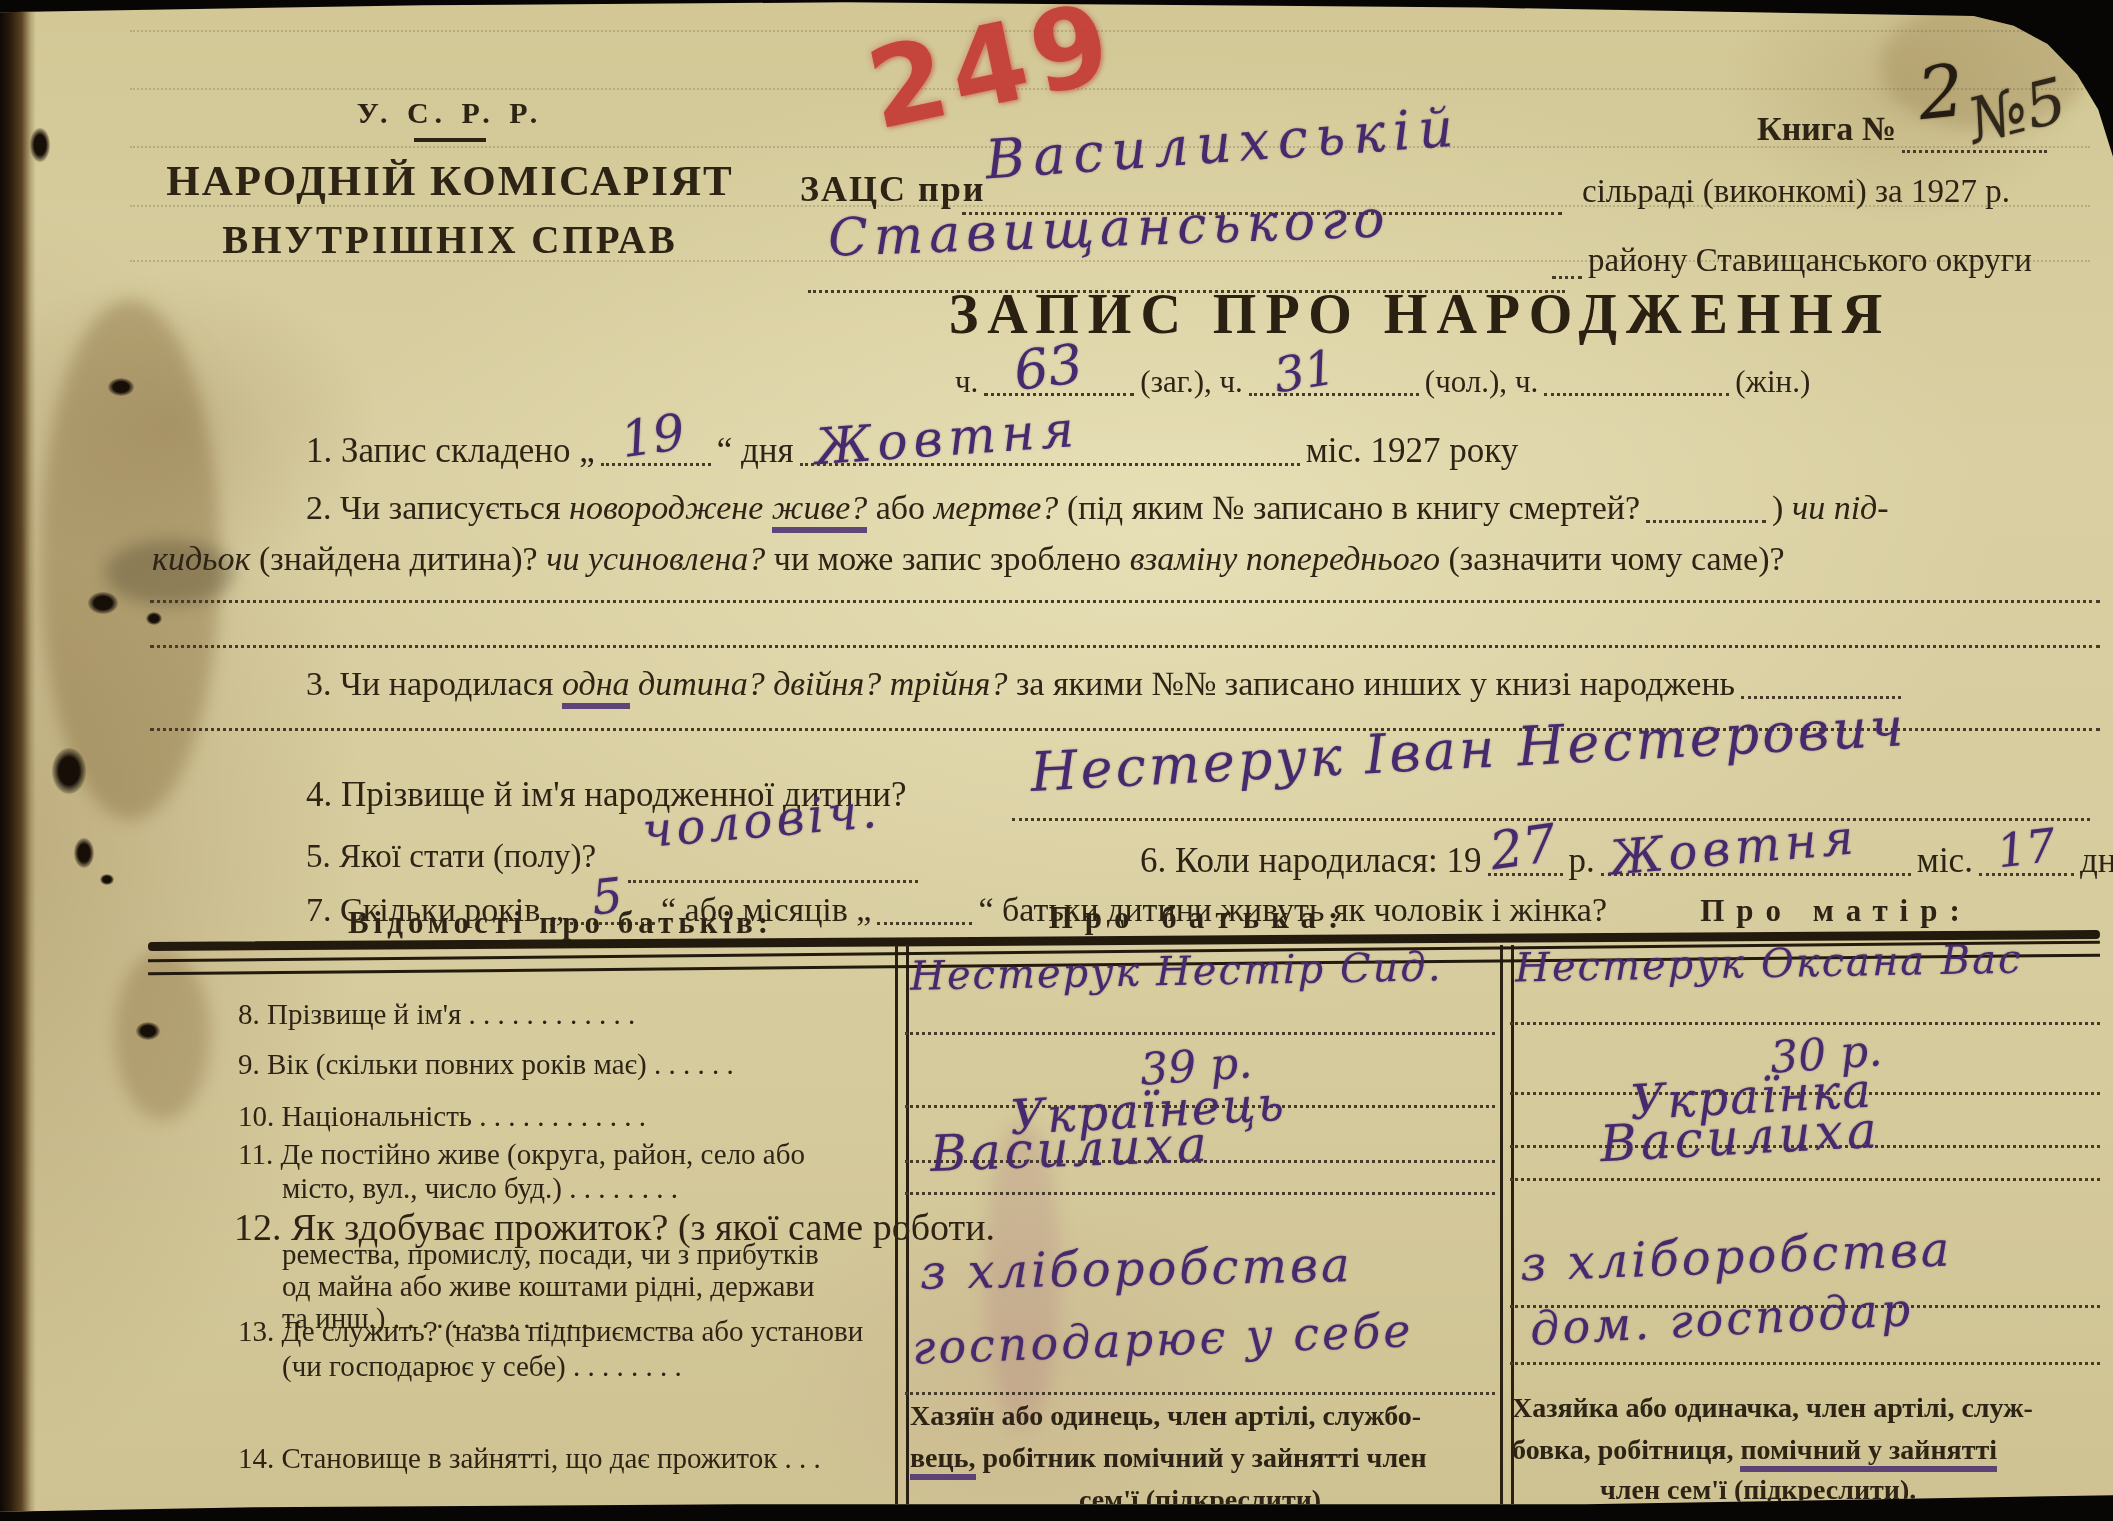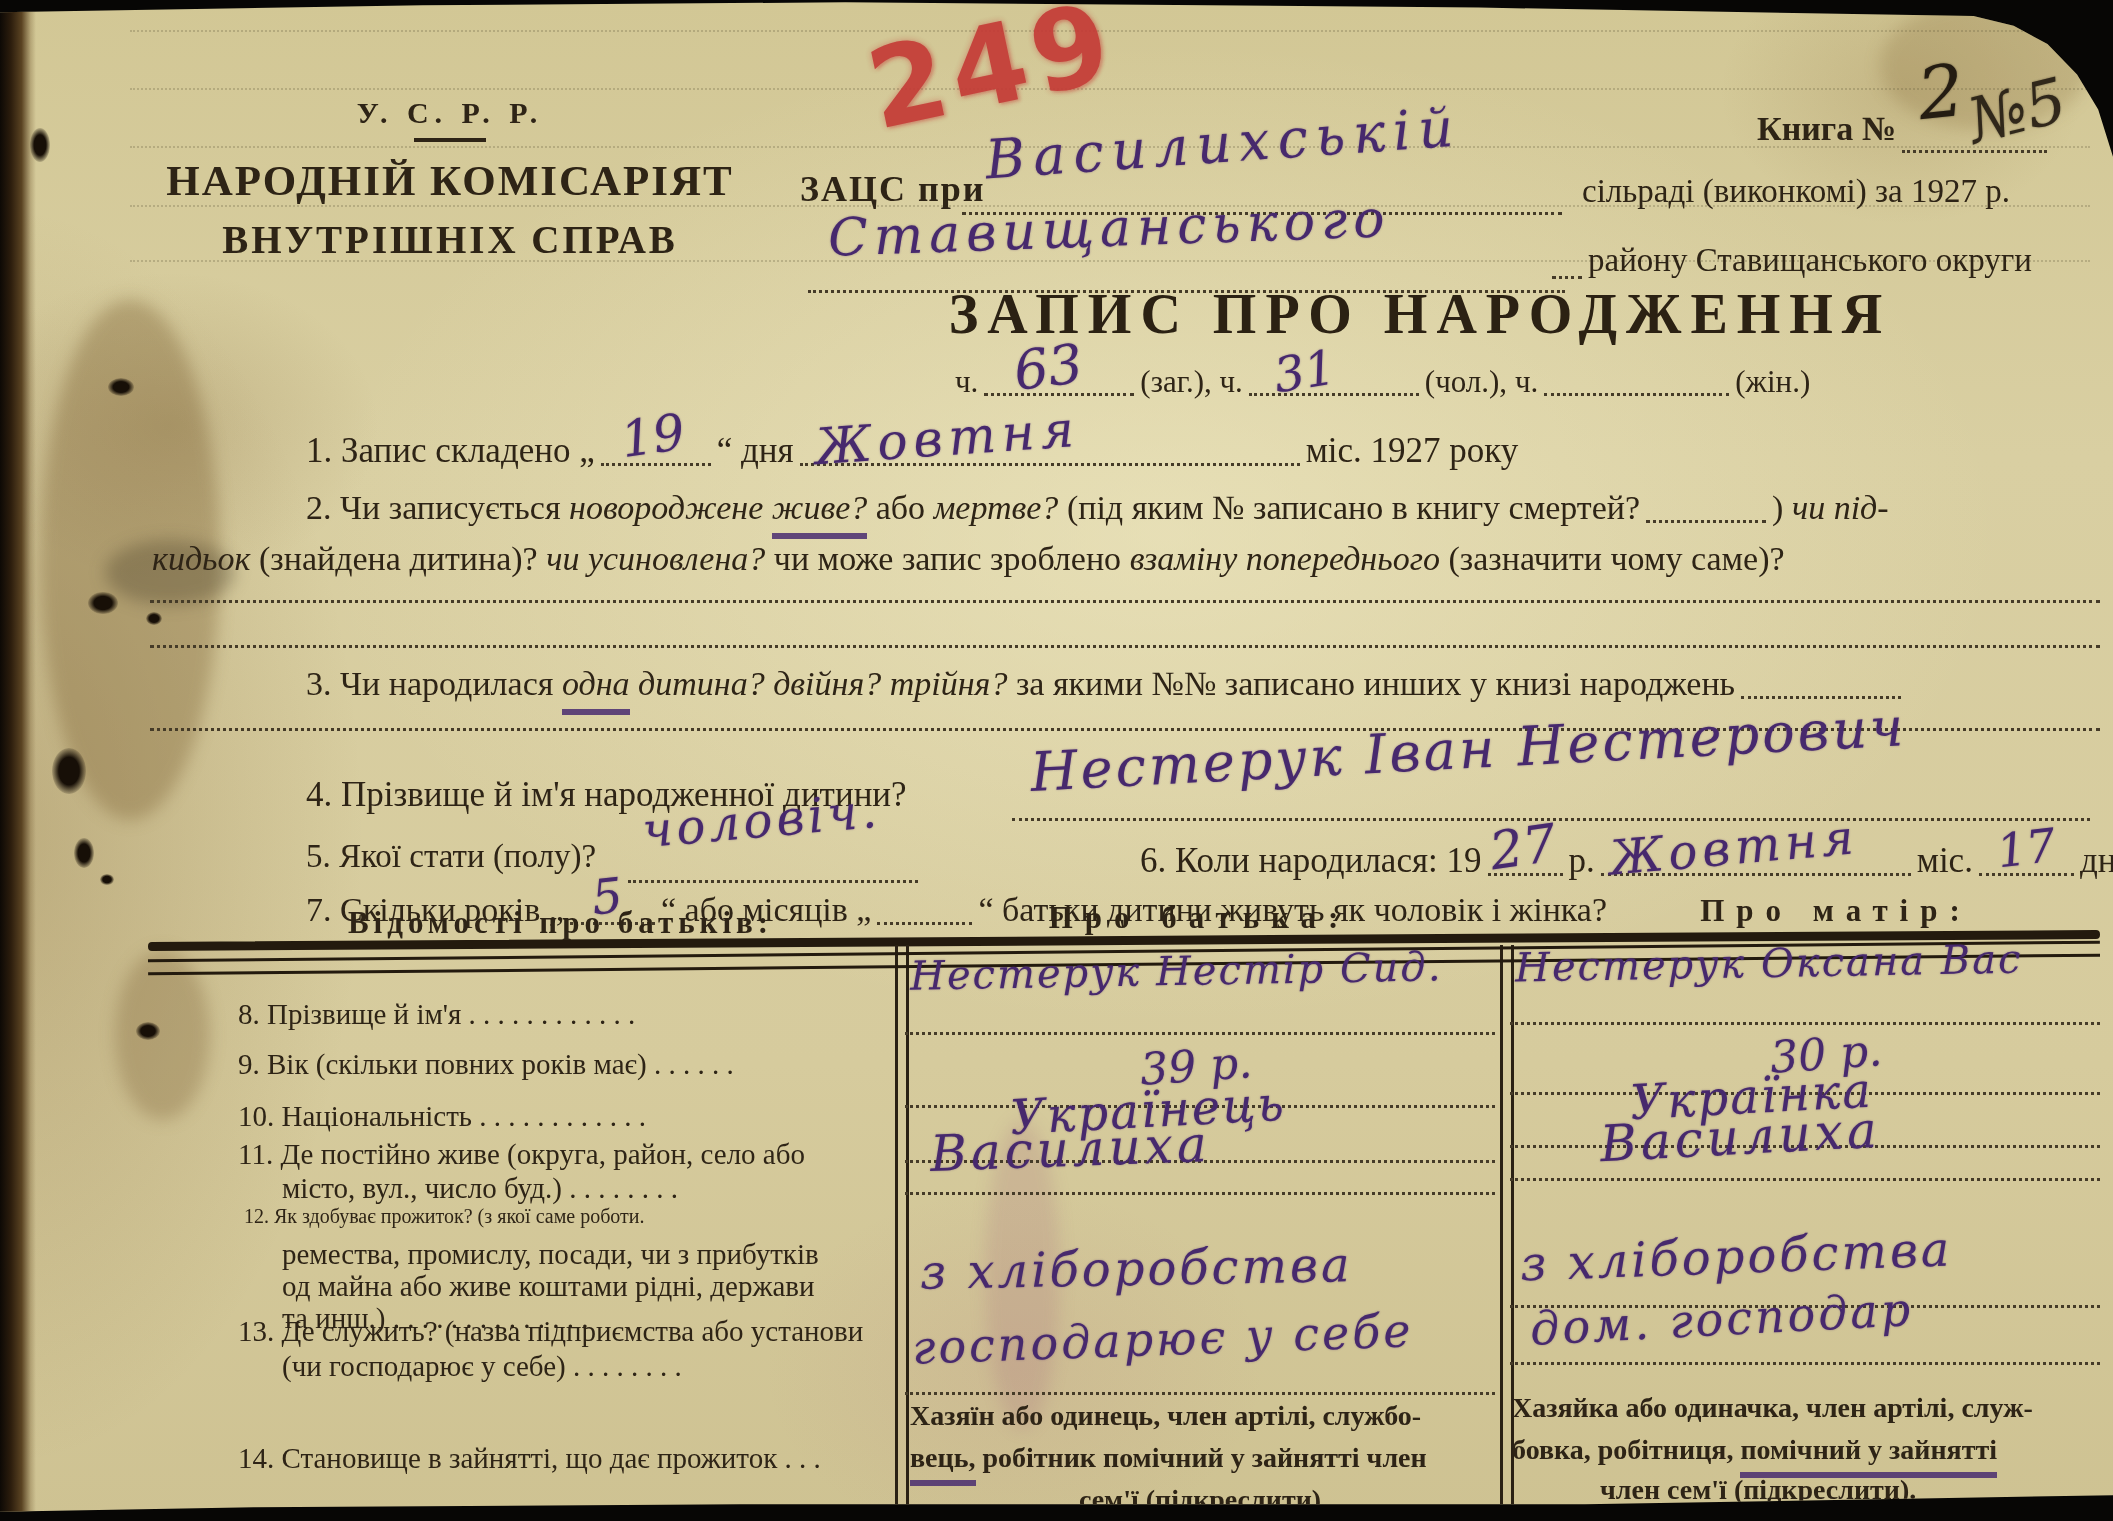--- a/index.html
+++ b/index.html
@@ -34,21 +34,21 @@
   .dotline { position:absolute; border-bottom:3px dotted #453b28; height:0; }
   .stamp { position:absolute; font-family:"DejaVu Sans",sans-serif; font-weight:bold; font-size:110px;
            color:#c43a36; transform:rotate(-12deg); letter-spacing:6px; opacity:.92;
            text-shadow:0 0 6px rgba(196,58,54,.5), 2px 2px 3px rgba(196,58,54,.3); }
   .title { position:absolute; text-align:center; font-weight:bold; font-size:56px; letter-spacing:9px;
            color:#2b2113; white-space:nowrap; }
   .thead { position:absolute; text-align:center; font-weight:bold; color:#2e2416; white-space:nowrap; }
   .vline { position:absolute; width:8px; border-left:3px solid #2a2114; border-right:3px solid #2a2114; }
   .hrule { position:absolute; height:9px; background:#231a0e; border-radius:4px; }
   .hdouble { position:absolute; height:10px; border-top:3px solid #231a0e; border-bottom:3px solid #231a0e; }
-  .ink-u { border-bottom:6px solid rgba(73,43,112,.85); padding-bottom:7px;margin-top:12px; }
+  .ink-u { border-bottom:6px solid rgba(73,43,112,.85); padding-bottom:1px;margin-top:12px; }
   .inkmark { position:absolute; height:5px; background:rgba(73,43,112,.8); border-radius:3px; }
   .rep-underline { width:72px; height:4px; background:#2e2416; margin:8px auto 0 auto; }
   .ctr { text-align:center; }
 </style>
 </head>
 <body>
 
 <div class="stage">
   <div class="paper">
 
@@ -182,21 +182,21 @@
     <div class="dotline" style="left:905px;top:1160px;width:590px;"></div>
     <div class="dotline" style="left:1510px;top:1145px;width:590px;"></div>
 
     <div class="printed" style="left:238px;top:1138px;font-size:29px;">11. Де постійно живе (округа, район, село або</div>
     <div class="printed" style="left:282px;top:1172px;font-size:29px;">місто, вул., число буд.)  .  .  .  .  .  .  .  .</div>
     <div class="hw" style="left:930px;top:1120px;font-size:50px;transform:rotate(-2deg);letter-spacing:4px;">Василиха</div>
     <div class="hw" style="left:1600px;top:1108px;font-size:50px;transform:rotate(-3deg);letter-spacing:4px;">Василиха</div>
     <div class="dotline" style="left:905px;top:1192px;width:590px;"></div>
     <div class="dotline" style="left:1510px;top:1178px;width:590px;"></div>
 
-    <div class="printed" style="left:244px;top:1205px;font-size:20px;">12. Як здобуває прожиток? (з якої саме роботи.</div>
+    <div class="printed" style="left:234px;top:1205px;font-size:38px;">12. Як здобуває прожиток? (з якої саме роботи.</div>
     <div class="printed" style="left:282px;top:1238px;font-size:29px;">ремества, промислу, посади, чи з прибутків</div>
     <div class="printed" style="left:282px;top:1270px;font-size:29px;">од майна або живе коштами рідні, держави</div>
     <div class="printed" style="left:282px;top:1302px;font-size:29px;">та инш.)  .  .  .  .  .  .  .  .  .  .  .  .  .  .</div>
     <div class="hw" style="left:920px;top:1240px;font-size:48px;transform:rotate(-1deg);letter-spacing:3px;">з хліборобства</div>
     <div class="hw" style="left:1520px;top:1228px;font-size:48px;transform:rotate(-2deg);letter-spacing:3px;">з хліборобства</div>
     <div class="dotline" style="left:1510px;top:1305px;width:590px;"></div>
 
     <div class="printed" style="left:238px;top:1315px;font-size:29px;">13. Де служить? (назва підприємства або установи</div>
     <div class="printed" style="left:282px;top:1350px;font-size:29px;">(чи господарює у себе)  .  .  .  .  .  .  .  .</div>
     <div class="hw" style="left:912px;top:1312px;font-size:46px;transform:rotate(-2deg);letter-spacing:3px;">господарює у себе</div>

